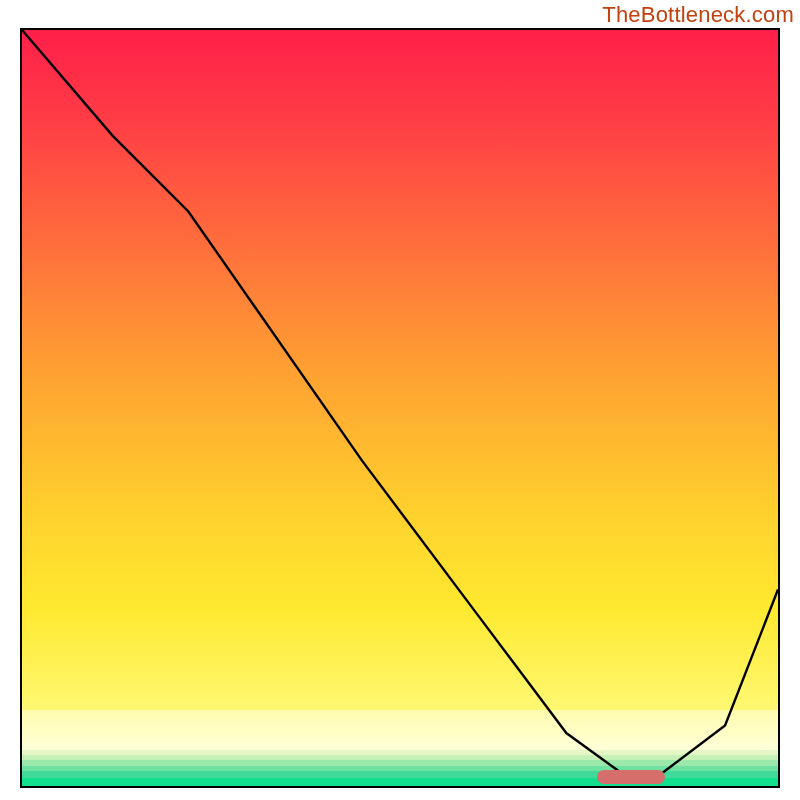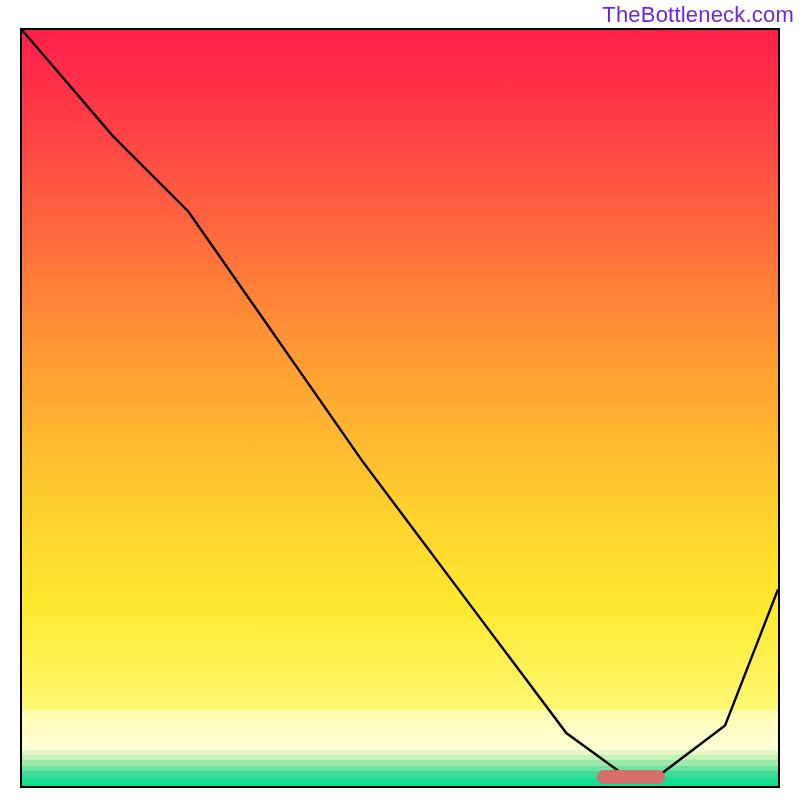--- a/index.html
+++ b/index.html
@@ -16,21 +16,21 @@
     width: 800px;
     height: 800px;
     background: #ffffff;
   }
   .watermark {
     position: absolute;
     top: 2px;
     right: 6px;
     font-size: 22px;
     font-weight: 500;
-    color: #6d28d9;
+    color: #c2410c;
     letter-spacing: 0.2px;
     z-index: 5;
   }
   .plot {
     position: absolute;
     left: 20px;
     top: 28px;
     width: 760px;
     height: 760px;
     box-sizing: border-box;

